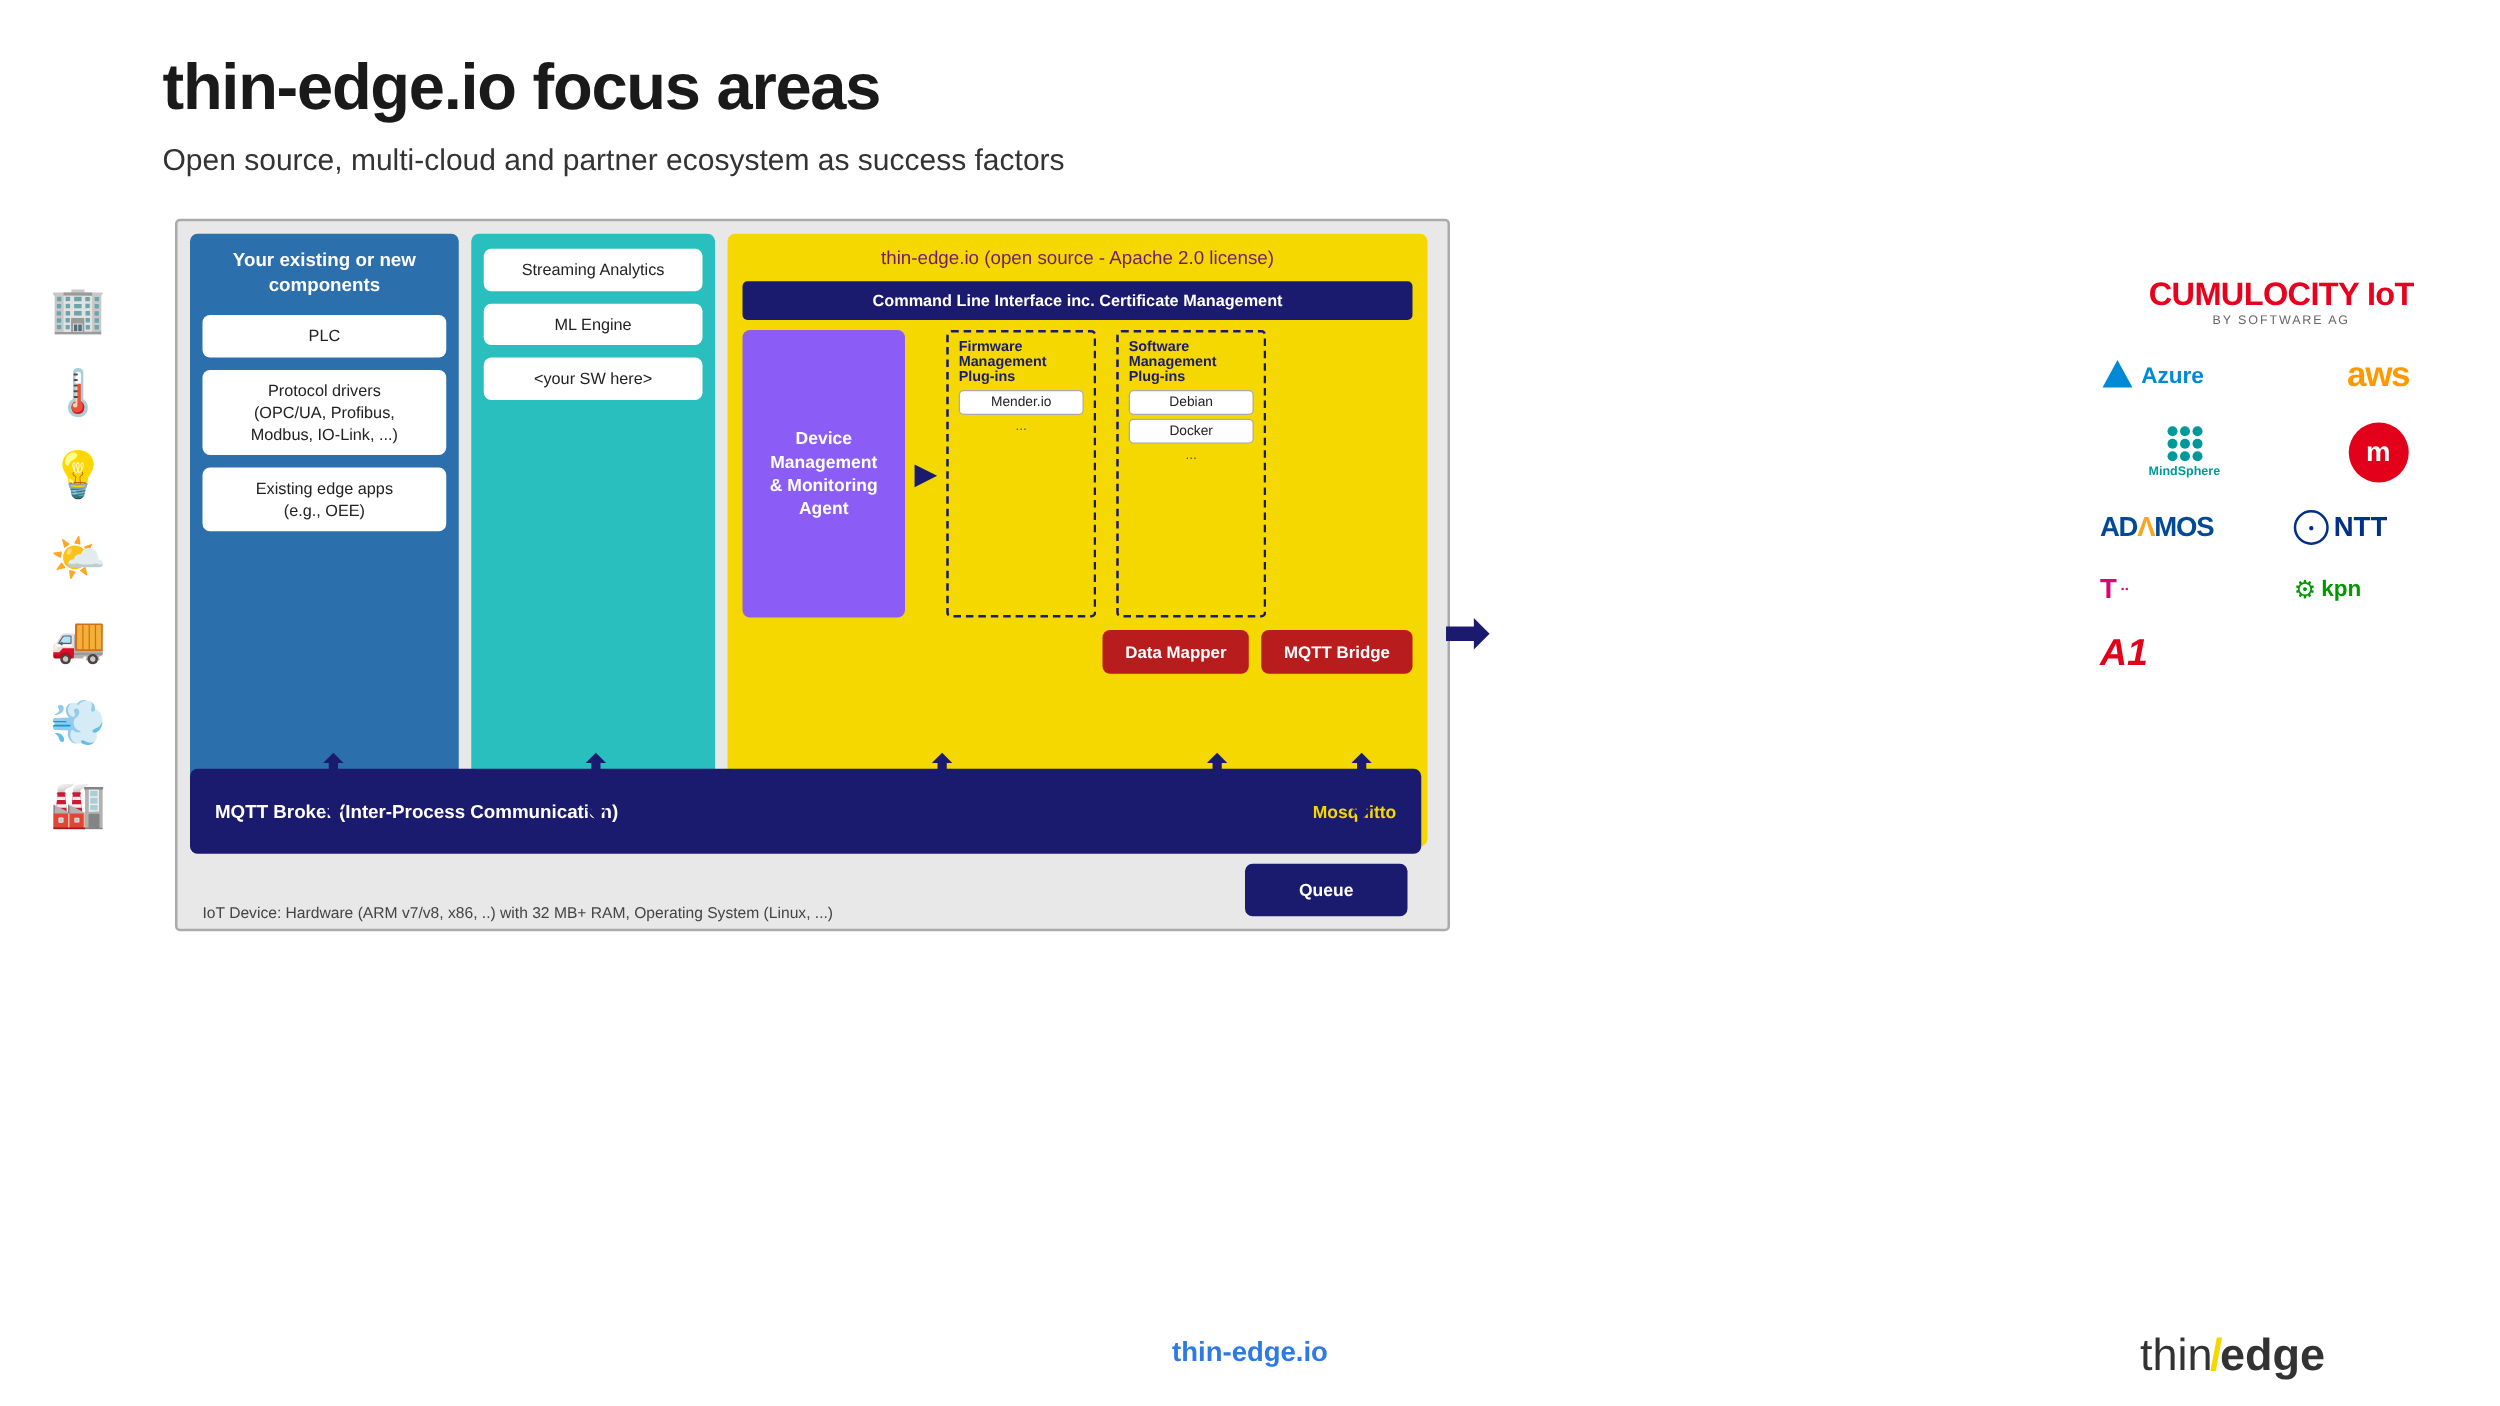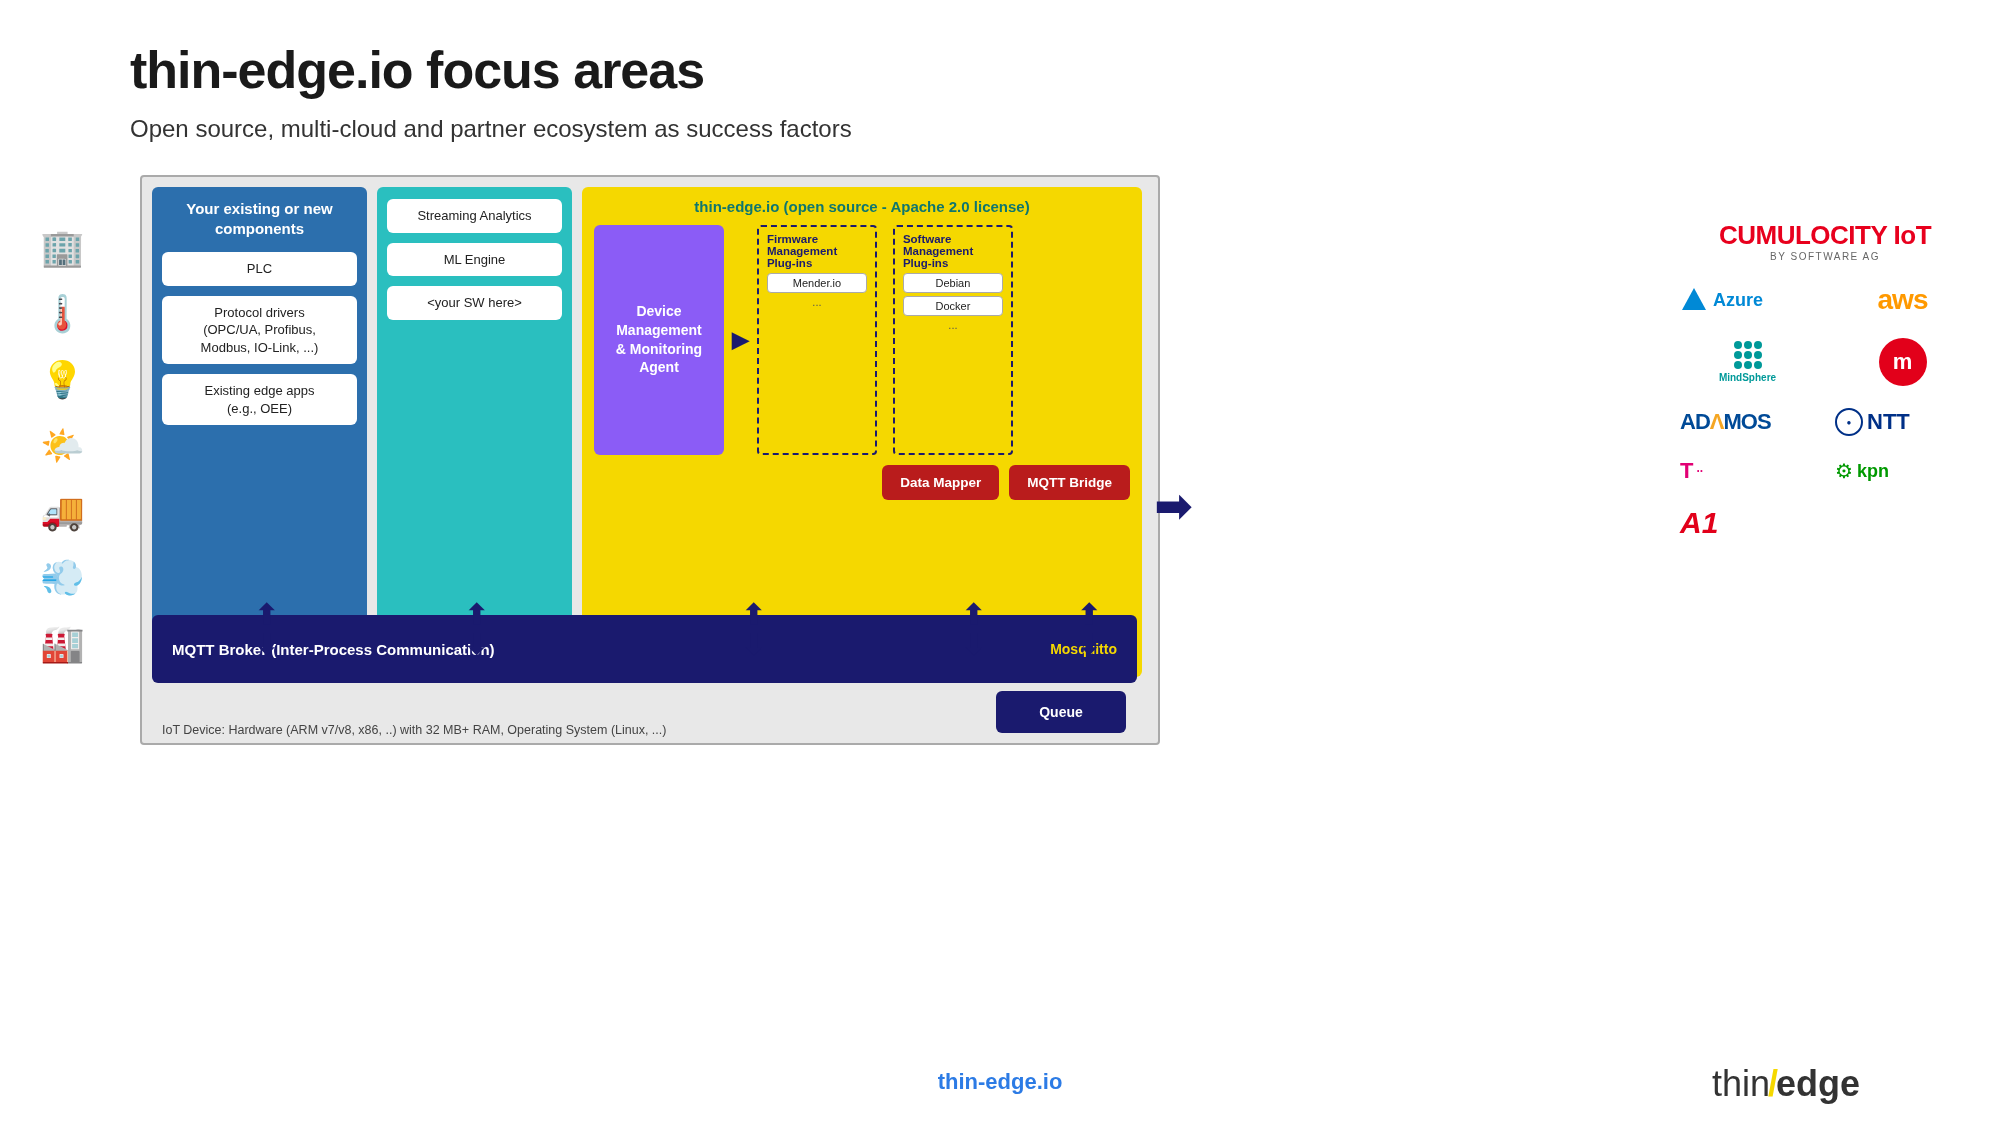--- a/index.html
+++ b/index.html
@@ -115,22 +115,22 @@
       position: absolute;
       left: 440px;
       top: 10px;
       width: 560px;
       height: 490px;
       background: #f5d800;
       border-radius: 6px;
       padding: 10px 12px;
     }
     .col-thinedge-title {
-      color: #0f766e;
-      font-weight: 700;
+      color: #701a75;
+      font-weight: 400;
       font-size: 15px;
       text-align: center;
       margin-bottom: 8px;
       line-height: 1.3;
     }
 
     
     .cli-bar {
       background: #1a1a6e;
       color: white;
@@ -337,20 +337,21 @@
 
   <div class="col-thirdparty">
     <div class="white-box">Streaming Analytics</div>
     <div class="white-box">ML Engine</div>
     <div class="white-box">&lt;your SW here&gt;</div>
   </div>
 
   <div class="col-thinedge">
     <div class="col-thinedge-title">thin-edge.io
 (open source - Apache 2.0 license)</div>
+    <div class="cli-bar">Command Line Interface inc. Certificate Management</div>
 
     <div style="display:flex; gap:8px; height:230px; margin-bottom:8px;">
 
       <div class="device-mgmt-box">Device<br>Management<br>&amp; Monitoring<br>Agent</div>
 
       <div style="display:flex; align-items:center; color:#1a1a6e; font-size:22px; font-weight:900;">▶</div>
 
       <div class="plugin-box-dashed" style="width:120px; align-self:stretch; display:flex; flex-direction:column;">
         <div class="plugin-box-title">Firmware<br>Management<br>Plug-ins</div>
         <div class="plugin-pill">Mender.io</div>

